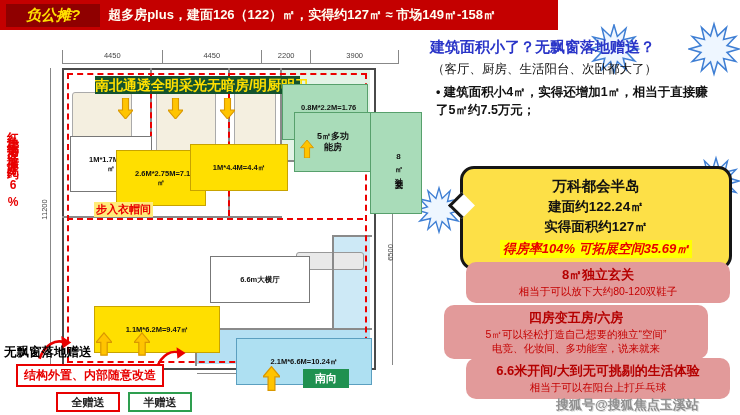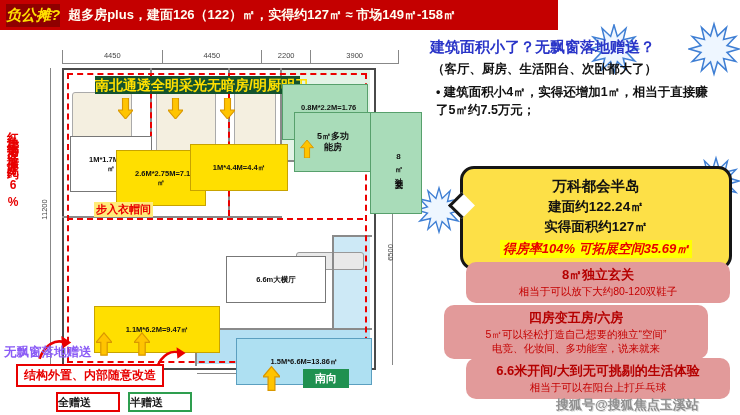--- a/index.html
+++ b/index.html
@@ -3,21 +3,21 @@
 <meta charset="utf-8">
 <style>
   html,body{margin:0;padding:0;}
   .stage{position:relative;width:740px;height:415px;background:#fff;overflow:hidden;
          font-family:"Liberation Sans",sans-serif;}
   .abs{position:absolute;}
 
   
   .banner{left:0;top:0;width:558px;height:30px;background:#c40000;display:flex;align-items:center;z-index:3;}
   .banner-tag{margin-left:6px;background:#8f0000;color:#ffe000;font-weight:bold;font-style:italic;
-              font-size:15px;padding:2px 0;white-space:nowrap;}
+              font-size:15px;padding:2px 20px;white-space:nowrap;}
   .banner-text{color:#fffef2;font-weight:bold;font-size:13px;margin-left:8px;white-space:nowrap;}
 
   
   .vtext{writing-mode:vertical-rl;text-orientation:upright;}
   .leftnote{left:4px;top:122px;height:250px;color:#e80000;font-weight:bold;font-size:12px;letter-spacing:3px;z-index:2;}
 
   
   .dimrow{left:62px;top:50px;width:337px;height:13px;display:flex;border-bottom:1px solid #888;z-index:1;}
   .dimcell{border-right:1px solid #888;font-size:7.5px;color:#444;text-align:center;line-height:12px;}
   .dimcell:first-child{border-left:1px solid #888;}
@@ -39,40 +39,40 @@
   .green{background:#a9dcb9;border-color:#57a06c;}
   .bluefill{background:#aee0f2;border-color:#5b9fc0;}
   .closet{color:#e80000;font-weight:bold;font-size:11px;background:#ffec7a;padding:0 2px;z-index:4;white-space:nowrap;}
   .south{background:#1f9150;color:#fff;font-weight:bold;font-size:11px;text-align:center;line-height:19px;z-index:4;}
   .furn{background:#f4efe0;border:1px solid #aaa;border-radius:3px;}
   .round{border-radius:50%;background:#efefef;border:1px solid #999;}
   .sofa{background:#e9e9e9;border:1px solid #999;border-radius:3px;}
 
   
   .q{color:#2a35c8;font-weight:bold;font-size:15px;z-index:5;white-space:nowrap;}
-  .sub{color:#111;font-weight:bold;font-size:12.5px;z-index:5;white-space:nowrap;}
+  .sub{color:#111;font-weight:normal;font-size:12.5px;z-index:5;white-space:nowrap;}
   .bullet{color:#111;font-weight:bold;font-size:12.5px;line-height:1.4;z-index:5;}
   .bullet::before{content:"•  ";}
   .card{background:#fde047;border:3px solid #151515;border-radius:14px;text-align:center;
         padding:8px 6px 9px;z-index:5;}
   .card-title{font-size:14.5px;font-weight:bold;color:#111;}
   .card-line{font-size:13.5px;font-weight:bold;color:#111;margin-top:2px;}
   .card-hl{display:inline-block;background:#ffff00;color:#e80000;font-style:italic;font-weight:bold;
            font-size:13px;margin-top:4px;padding:0 3px;}
   .pointer{width:16px;height:16px;background:#fff;border-left:3px solid #151515;border-bottom:3px solid #151515;
            transform:rotate(45deg);z-index:6;}
   .pink{background:#e29a9a;border-radius:10px;text-align:center;padding:4px 8px;z-index:5;}
   .pink-title{color:#b50000;font-weight:bold;font-size:13px;}
   .pink-body{color:#c40000;font-size:10.5px;margin-top:1px;white-space:pre-line;line-height:1.3;}
 
   
-  .rednote-plain{color:#8b5cf6;font-weight:bold;font-size:12.5px;z-index:5;white-space:nowrap;text-align:center;}
+  .rednote-plain{color:#000000;font-weight:bold;font-size:12.5px;z-index:5;white-space:nowrap;text-align:center;}
   .rednote-box{color:#e80000;font-weight:bold;font-size:12px;border:2px solid #e80000;background:#fff;
                padding:1px 6px;z-index:5;white-space:nowrap;}
-  .legend{border:2px solid;font-weight:bold;font-size:11px;line-height:16px;
+  .legend{border:2px solid;font-weight:bold;font-size:11px;text-align:center;line-height:16px;
           background:#fff;color:#222;z-index:5;}
   .legend-full{border-color:#e80000;}
   .legend-half{border-color:#2e9e4f;}
 
   .watermark{color:#8f8f8f;font-weight:bold;font-size:13px;text-shadow:1px 1px 0 #dcdcdc;z-index:7;white-space:nowrap;}
 
   
   .arr{z-index:4;}
   .arr path{fill:#ffc400;stroke:#d99800;stroke-width:1.5;}
   .burst{z-index:1;}
@@ -149,22 +149,22 @@
   <div class="abs planbanner" style="left:95px;top:76px;width:205px;height:18px">南北通透全明采光无暗房/明厨明卫</div>
 
   <div class="abs rlabel" style="left:70px;top:136px;width:44px">1M*1.7M=1.7㎡</div>
   <div class="abs rlabel yellow" style="left:116px;top:150px;width:52px">2.6M*2.75M=7.15㎡</div>
   <div class="abs rlabel yellow" style="left:190px;top:144px;width:60px">1M*4.4M=4.4㎡</div>
   <div class="abs rlabel green" style="left:282px;top:84px;width:48px">0.8M*2.2M=1.76㎡</div>
   <div class="abs rlabel green" style="left:294px;top:112px;width:40px;font-size:9px">5㎡多功能房</div>
   <div class="abs rlabel green vtext" style="left:370px;top:112px;width:14px;height:64px;font-size:8px;letter-spacing:1px">8㎡独立玄关</div>
   <div class="abs closet" style="left:94px;top:202px">步入衣帽间</div>
   <div class="abs rlabel yellow" style="left:94px;top:306px;width:88px">1.1M*6.2M=9.47㎡</div>
-  <div class="abs rlabel" style="left:226px;top:256px;width:62px">6.6m大横厅</div>
-  <div class="abs rlabel bluefill" style="left:236px;top:338px;width:98px">1.5M*6.6M=13.86㎡</div>
+  <div class="abs rlabel" style="left:210px;top:256px;width:62px">6.6m大横厅</div>
+  <div class="abs rlabel bluefill" style="left:236px;top:338px;width:98px">2.1M*6.6M=10.24㎡</div>
   <div class="abs south" style="left:303px;top:369px;width:46px;height:19px">南向</div>
 
   <svg class="abs arr" style="left:118px;top:98px;transform:rotate(180deg)" width="15" height="21" viewBox="0 0 20 28">
       <path d="M10 0 L20 12 L14 12 L14 28 L6 28 L6 12 L0 12 Z"></path>
     </svg>
   <svg class="abs arr" style="left:168px;top:98px;transform:rotate(180deg)" width="15" height="21" viewBox="0 0 20 28">
       <path d="M10 0 L20 12 L14 12 L14 28 L6 28 L6 12 L0 12 Z"></path>
     </svg>
   <svg class="abs arr" style="left:220px;top:98px;transform:rotate(180deg)" width="15" height="21" viewBox="0 0 20 28">
       <path d="M10 0 L20 12 L14 12 L14 28 L6 28 L6 12 L0 12 Z"></path>

